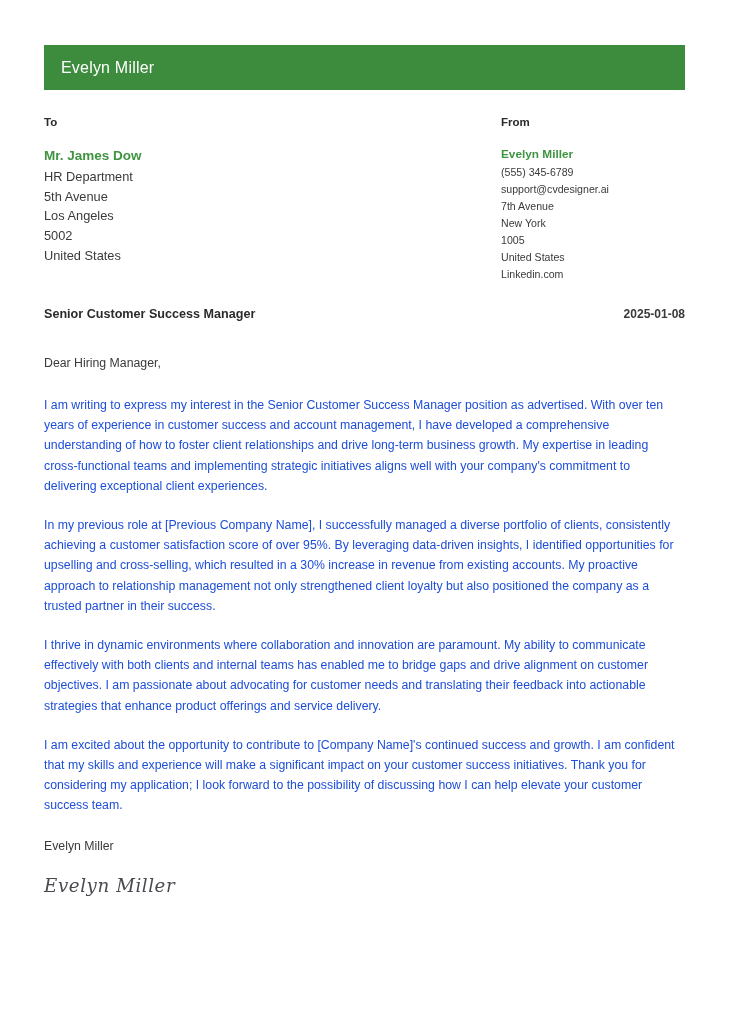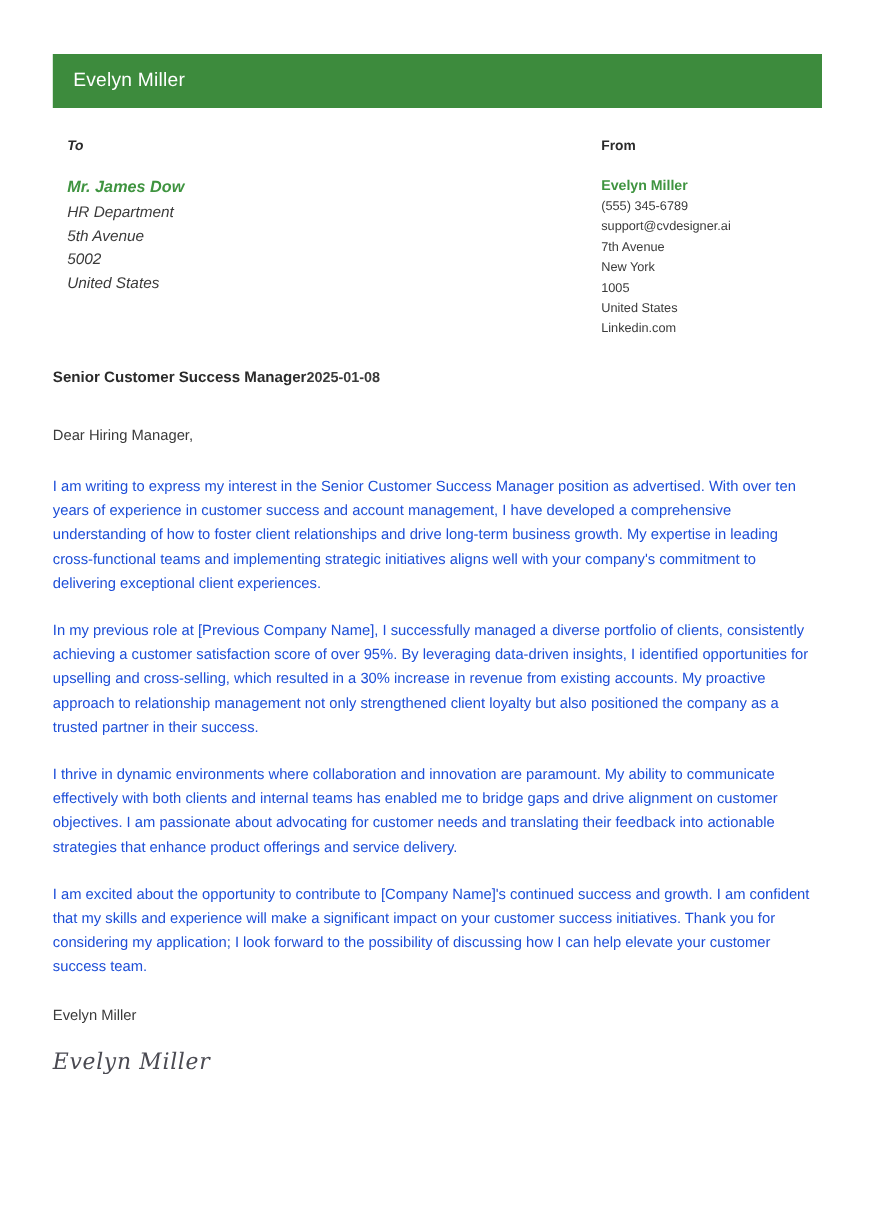--- a/index.html
+++ b/index.html
@@ -45,24 +45,23 @@
 
   
   .address-block {
     position: absolute;
     left: 44px;
     top: 116px;
     width: 641px;
   }
   .col-to {
     position: absolute;
-    left: 12px;
+    left: 0;
     top: 0;
     width: 420px;
-    font-style: italic;
   }
   .col-from {
     position: absolute;
     left: 457px;
     top: 0;
     width: 184px;
   }
 
   .block-label {
     font-size: 11.5px;
@@ -98,20 +97,21 @@
     line-height: 17px;
   }
 
   
   .subject-row {
     position: absolute;
     left: 44px;
     top: 307px;
     width: 641px;
     display: flex;
+    justify-content: space-between;
     align-items: baseline;
   }
   .subject-title {
     font-size: 12.6px;
     font-weight: bold;
     color: #2b2b2b;
   }
   .subject-date {
     font-size: 12px;
     font-weight: bold;
@@ -168,20 +168,21 @@
     <div class="header-name">Evelyn Miller</div>
   </div>
 
   <div class="address-block">
 
     <div class="col-to">
       <div class="block-label">To</div>
       <div class="to-name">Mr. James Dow</div>
       <div class="to-line">HR Department</div>
       <div class="to-line">5th Avenue</div>
+      <div class="to-line">Los Angeles</div>
       <div class="to-line">5002</div>
       <div class="to-line">United States</div>
     </div>
 
     <div class="col-from">
       <div class="block-label">From</div>
       <div class="from-name">Evelyn Miller</div>
       <div class="from-line">(555) 345-6789</div>
       <div class="from-line">support@cvdesigner.ai</div>
       <div class="from-line">7th Avenue</div>

